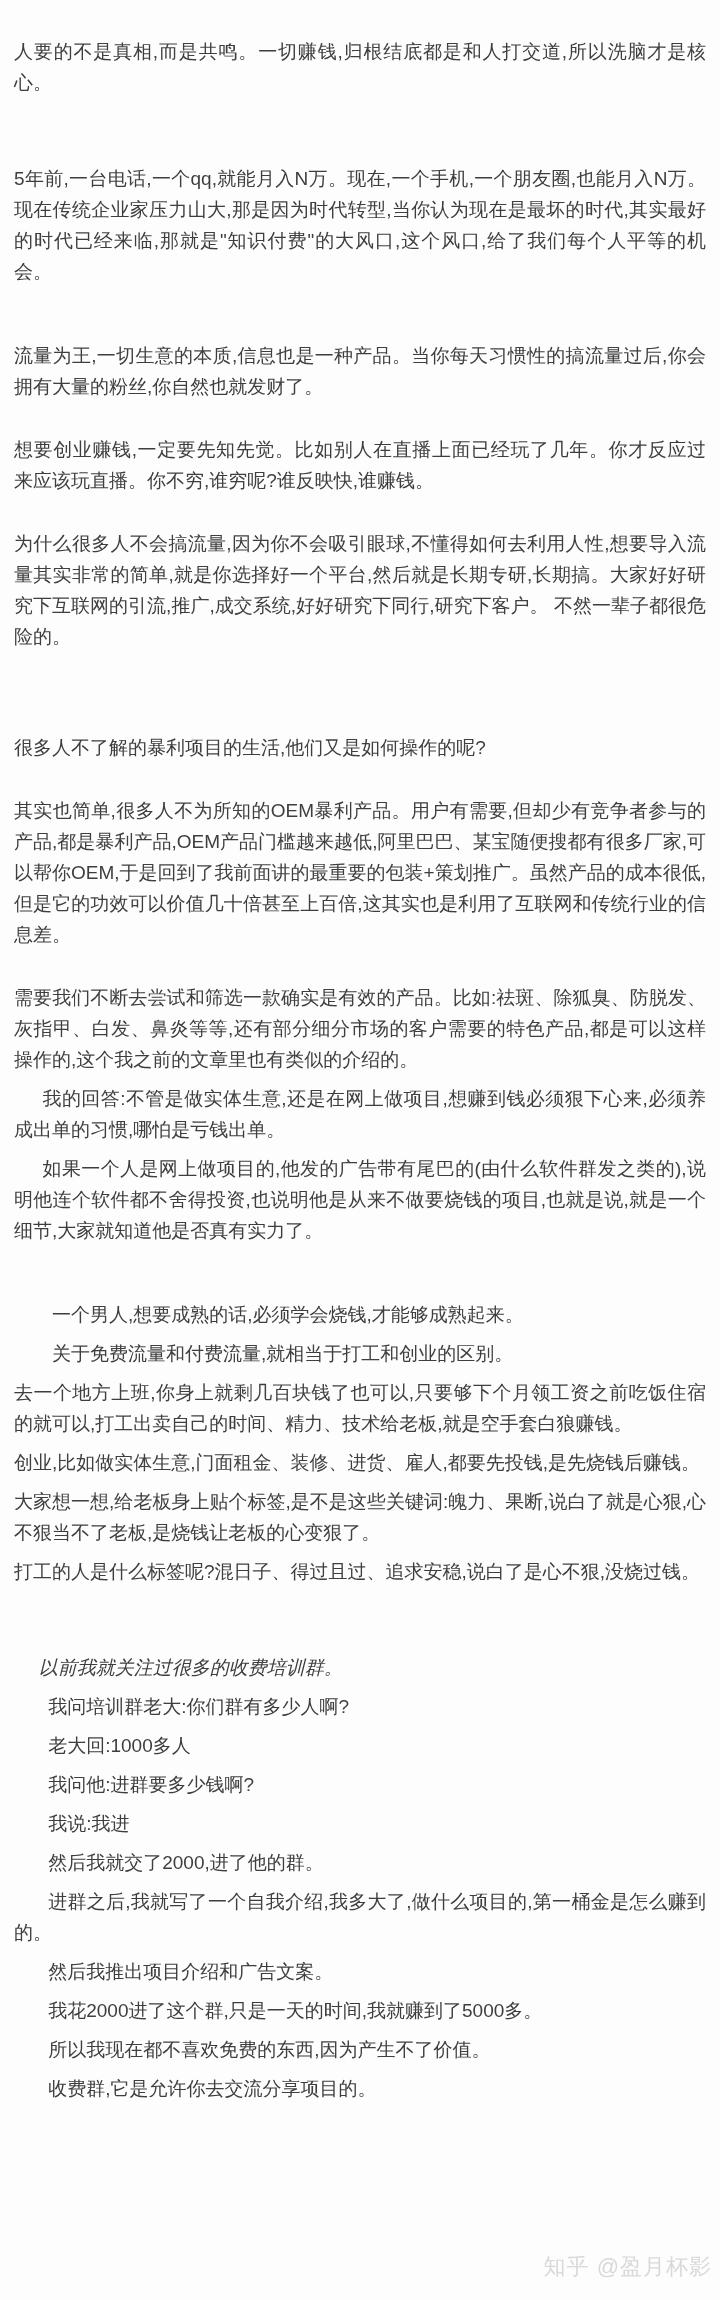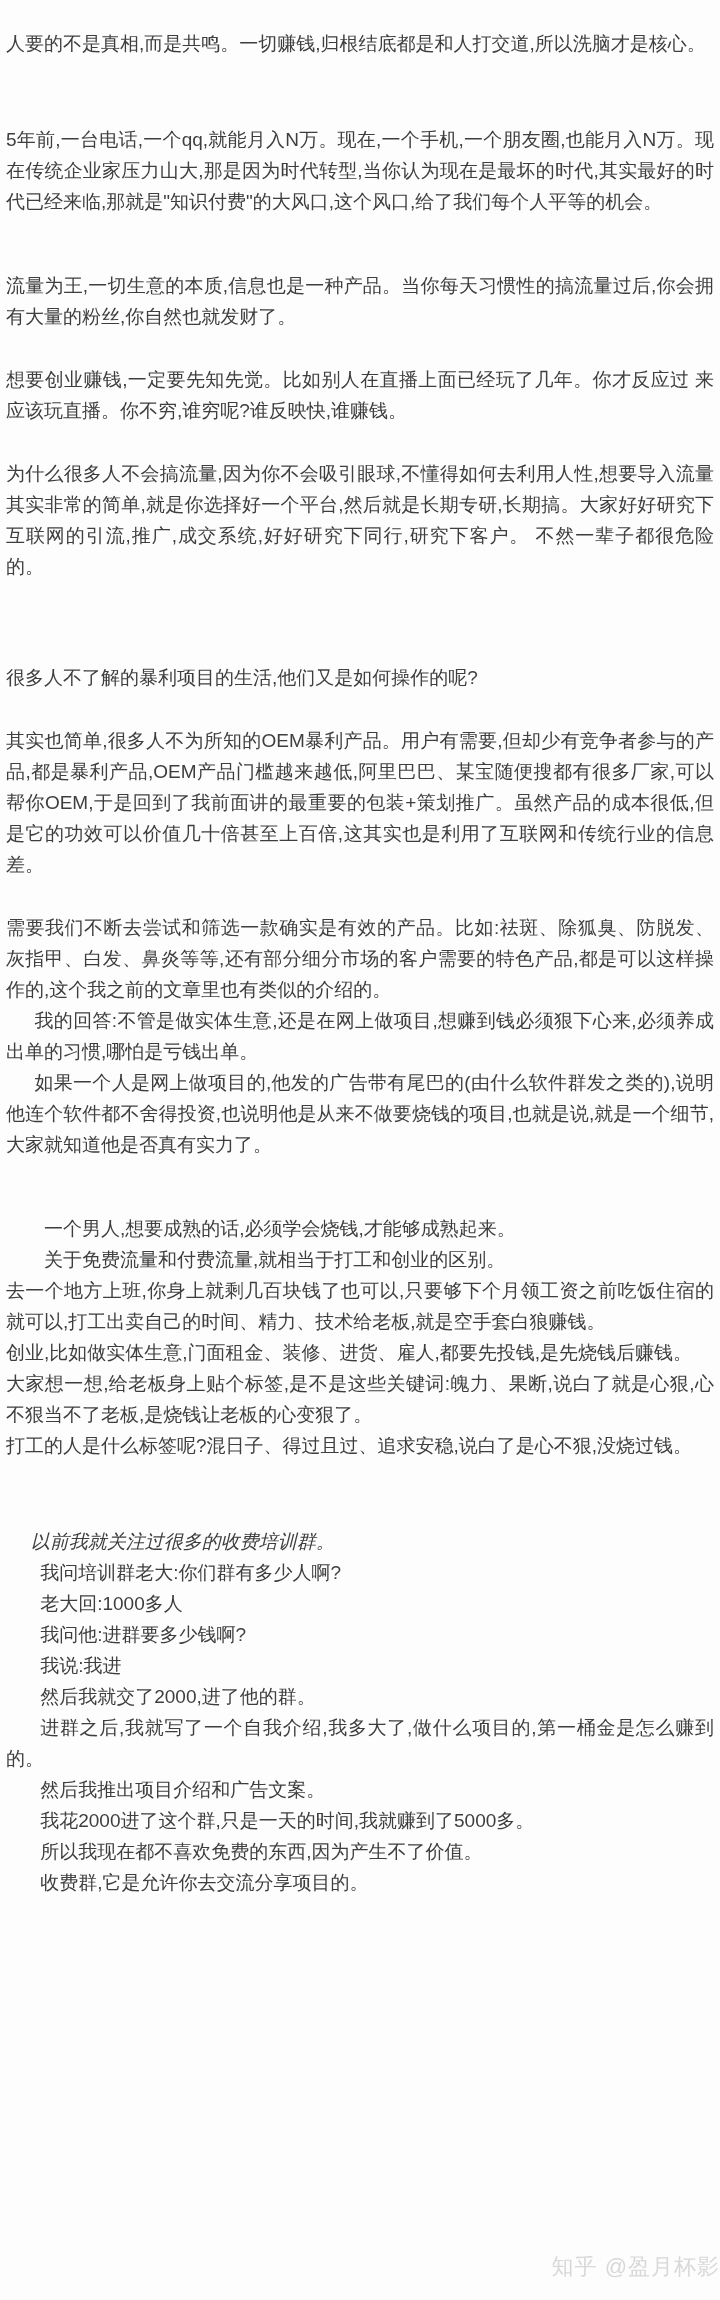--- a/index.html
+++ b/index.html
@@ -13,32 +13,32 @@
     font-family: "Liberation Sans", "DejaVu Sans", sans-serif;
   }
   .article {
     padding: 28px 6px 0 6px;
     font-size: 19px;
     line-height: 31px;
     color: #3e3e3e;
     text-align: justify;
   }
   .article p {
-    margin: 0;
+    margin: 8px;
     word-break: break-all;
   }
   
   .gap-1 { margin-top: 32px !important; }
   .gap-2 { margin-top: 53px !important; }
   .gap-3 { margin-top: 65px !important; }
   .gap-4 { margin-top: 80px !important; }
   .watermark {
     position: absolute;
     top: 2252px;
-    right: 0;
+    right: 8px;
     font-size: 22px;
     color: #d8d8d8;
     letter-spacing: 1px;
     white-space: nowrap;
     text-align: right;
   }
 </style>
 </head>
 <body>
 

